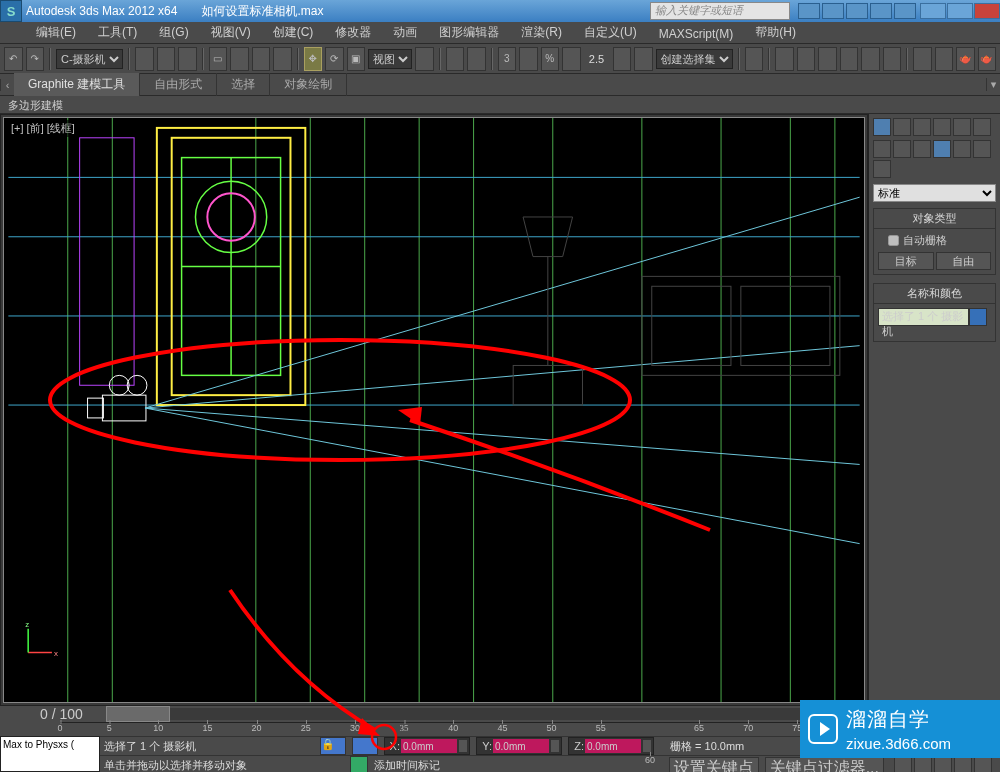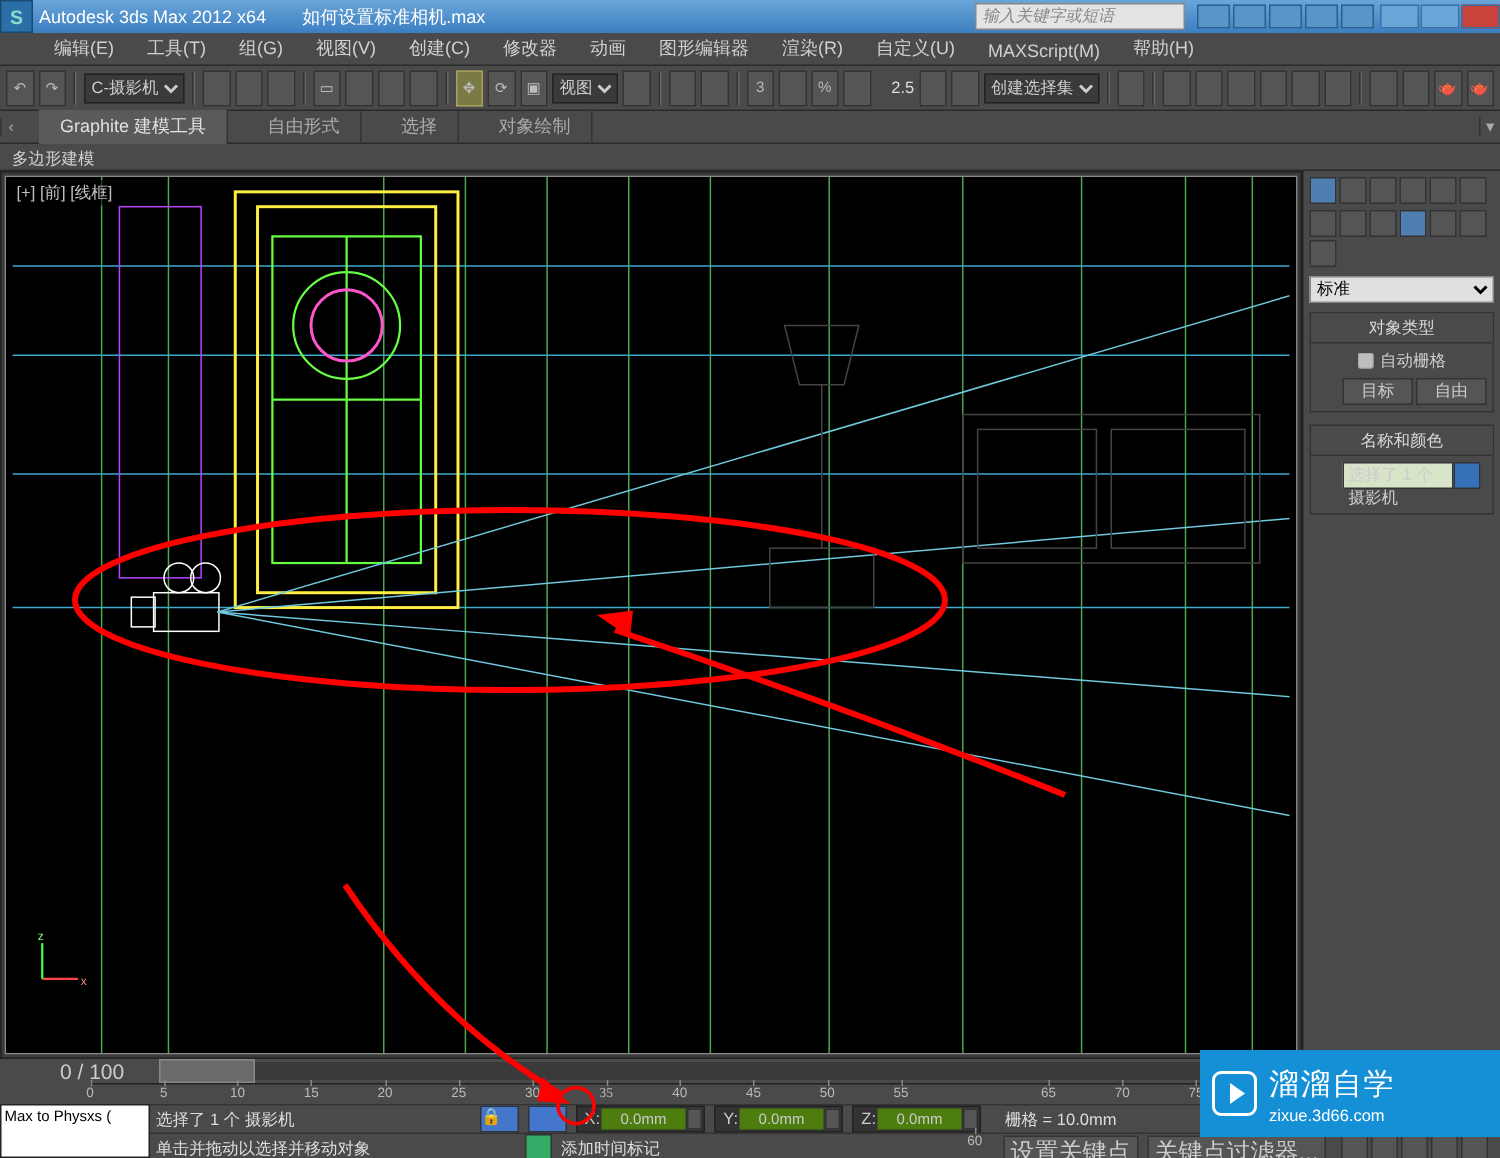--- a/index.html
+++ b/index.html
@@ -24,21 +24,21 @@
 
 .toolbar { height: 30px; background: #4a4a4a; border-bottom: 1px solid #2a2a2a; display: flex; align-items: center; padding: 0 4px; gap: 3px; }
 .tool-btn { width: 24px; height: 24px; background: #555; border: 1px solid #333; display: flex; align-items: center; justify-content: center; color: #bbb; font-size: 10px; }
 .tool-btn.active { background: #7a7a45; border-color: #aaa060; }
 .tool-sep { width: 2px; height: 22px; border-left: 1px solid #333; border-right: 1px solid #666; margin: 0 2px; }
 .tool-select { height: 20px; background: #3a3a3a; border: 1px solid #222; color: #ccc; font-size: 11px; }
 .tool-select.wide { width: 80px; }
 
 
 .ribbon { height: 22px; background: #4a4a4a; display: flex; align-items: center; border-bottom: 1px solid #2a2a2a; }
-.ribbon .rtab { padding: 3px 14px; color: #aaa; font-size: 12px; border-right: 1px solid #333; margin-left: 12px; }
+.ribbon .rtab { padding: 3px 14px; color: #aaa; font-size: 12px; border-right: 1px solid #333; }
 .ribbon .rtab.active { background: #5a5a5a; color: #e0e0e0; }
 .ribbon .exp { width: 14px; text-align: center; color: #aaa; border-left: 1px solid #333; }
 
 .subtab { height: 18px; background: #4a4a4a; color: #d0d0d0; font-size: 11px; padding: 2px 8px; border-bottom: 1px solid #2a2a2a; }
 
 
 .main-area { position: absolute; top: 114px; left: 0; right: 0; bottom: 66px; display: flex; }
 .viewport-outer { flex: 1; background: #3a3a3a; position: relative; border: 1px solid #222; }
 .viewport { position: absolute; inset: 2px 2px 2px 2px; background: #000; overflow: hidden; border: 1px solid #888; }
 .viewport-label { position: absolute; left: 4px; top: 2px; color: #c0c0c0; font-size: 11px; z-index: 5; background: rgba(0,0,0,.6); padding: 1px 3px; }
@@ -46,21 +46,21 @@
 
 .cmd-panel { width: 132px; background: #4a4a4a; border-left: 1px solid #222; display: flex; flex-direction: column; }
 .cmd-tabs { display: flex; flex-wrap: wrap; gap: 2px; padding: 4px; }
 .cmd-tab { width: 18px; height: 18px; background: #555; border: 1px solid #333; }
 .cmd-tab.active { background: #4f7fb0; }
 .cmd-subtabs { display: flex; flex-wrap: wrap; gap: 2px; padding: 0 4px 4px 4px; }
 .cmd-drop { margin: 2px 4px; }
 .cmd-drop select { width: 100%; height: 18px; background: #e0e0e0; border: 1px solid #888; font-size: 11px; }
 .rollout { margin: 4px; border: 1px solid #333; }
 .rollout-head { text-align: center; background: #4a4a4a; color: #d8d8d8; font-size: 11px; padding: 2px 0; border-bottom: 1px solid #333; }
-.rollout-body { padding: 4px; font-size: 11px; color: #ccc; margin-left: 17px; }
+.rollout-body { padding: 4px; font-size: 11px; color: #ccc; }
 .rollout-body .chk { display: flex; align-items: center; gap: 4px; padding-left: 10px; margin-bottom: 4px; }
 .rollout-body .chk input { width: 11px; height: 11px; }
 .btn-row { display: flex; gap: 2px; margin-top: 2px; }
 .btn-row .pbtn { flex: 1; height: 18px; background: #555; border: 1px solid #333; color: #ccc; font-size: 11px; text-align: center; line-height: 16px; }
 .name-input { width: calc(100% - 22px); height: 18px; background: #d8e4c8; border: 1px solid #333; font-size: 11px; padding: 0 3px; display: inline-block; }
 .color-swatch { width: 18px; height: 18px; background: #3670b8; border: 1px solid #333; display: inline-block; vertical-align: top; }
 
 
 .time-area { position: absolute; left: 0; right: 0; bottom: 0; height: 66px; background: #4a4a4a; }
 .slider-row { height: 16px; display: flex; align-items: center; padding: 0 6px 0 40px; }
@@ -71,34 +71,34 @@
 .ruler .tick { position: absolute; top: 0; color: #bbb; font-size: 9px; transform: translateX(-50%); }
 .ruler .tick::before { content: ''; position: absolute; left: 50%; top: -3px; width: 1px; height: 4px; background: #888; }
 
 .bottom-rows { display: flex; height: 36px; }
 .script-box { width: 100px; background: #fff; color: #000; font-size: 10px; padding: 2px; border: 1px solid #222; }
 .status-rows { flex: 1; display: flex; flex-direction: column; }
 .status-row { flex: 1; display: flex; align-items: center; padding: 0 4px; gap: 6px; border-top: 1px solid #333; }
 .status-row .st-text { font-size: 11px; color: #ddd; }
 .coord-spin { display: flex; align-items: center; gap: 1px; background: #333; border: 1px solid #222; padding: 1px; }
 .coord-spin .lbl { font-size: 11px; color: #ccc; width: 14px; text-align: right; }
-.coord-spin input { width: 56px; height: 14px; background: #4d7c0f; border: none; color: #ccc; font-size: 10px; padding: 0 2px; text-align: center; }
+.coord-spin input { width: 56px; height: 14px; background: #be185d; border: none; color: #ccc; font-size: 10px; padding: 0 2px; }
 .coord-spin .sp { width: 10px; height: 14px; background: #555; border: 1px solid #333; }
 .key-btn { width: 26px; height: 18px; background: #555; border: 1px solid #333; display: inline-block; }
 .mini-icons { display: flex; gap: 2px; padding: 0 4px; }
 .mini-icons .mi { width: 18px; height: 16px; background: #555; border: 1px solid #333; }
 .auto-key-btn { height: 16px; padding: 0 4px; background: #555; border: 1px solid #333; color: #ccc; font-size: 16px; white-space: nowrap; }
 .sel-obj-box { width: 56px; height: 16px; background: #e0e0e0; border: 1px solid #333; font-size: 10px; color: #333; padding: 0 2px; overflow: hidden; }
 
 
 .watermark { position: absolute; right: 0; bottom: 14px; width: 200px; height: 58px; background: #1590d6; display: flex; align-items: center; color: #fff; padding: 0 8px; gap: 8px; z-index: 50; }
 .watermark .play { width: 30px; height: 30px; border: 2px solid #fff; border-radius: 6px; display: flex; align-items: center; justify-content: center; }
 .watermark .play::after { content:''; border-left: 10px solid #fff; border-top: 7px solid transparent; border-bottom: 7px solid transparent; margin-left: 3px; }
 .watermark .wm-text { font-size: 20px; font-weight: 500; letter-spacing: 1px; }
-.watermark .wm-sub { font-size: 11px; margin-top: 2px; }
+.watermark .wm-sub { font-size: 15px; margin-top: 2px; }
 
 
 .annotations { position: absolute; inset: 0; pointer-events: none; z-index: 40; }
 
 svg.viewport-drawing { position: absolute; inset: 0; width: 100%; height: 100%; }
 </style>
 </head>
 <body>
 
 <div class="titlebar">
@@ -157,21 +157,21 @@
   <select class="tool-select" style="width:56px"><option>视图</option></select>
   <div class="tool-btn"></div>
   <div class="tool-sep"></div>
   <div class="tool-btn"></div>
   <div class="tool-btn"></div>
   <div class="tool-sep"></div>
   <div class="tool-btn">3</div>
   <div class="tool-btn"></div>
   <div class="tool-btn">%</div>
   <div class="tool-btn"></div>
-  <span style="color:#ddd;font-size:11px;min-width:26px;text-align:right">2.5</span>
+  <span style="color:#ddd;font-size:11px;min-width:26px;text-align:center">2.5</span>
   <div class="tool-btn"></div>
   <div class="tool-btn"></div>
   <select class="tool-select" style="width:90px"><option>创建选择集</option></select>
   <div class="tool-sep"></div>
   <div class="tool-btn"></div>
   <div class="tool-sep"></div>
   <div class="tool-btn"></div>
   <div class="tool-btn"></div>
   <div class="tool-btn"></div>
   <div class="tool-btn"></div>

